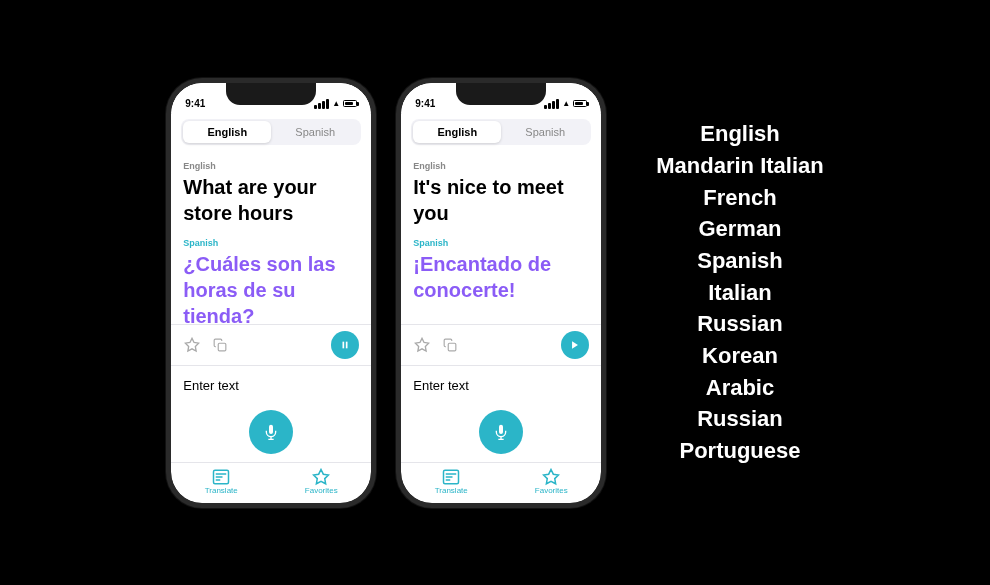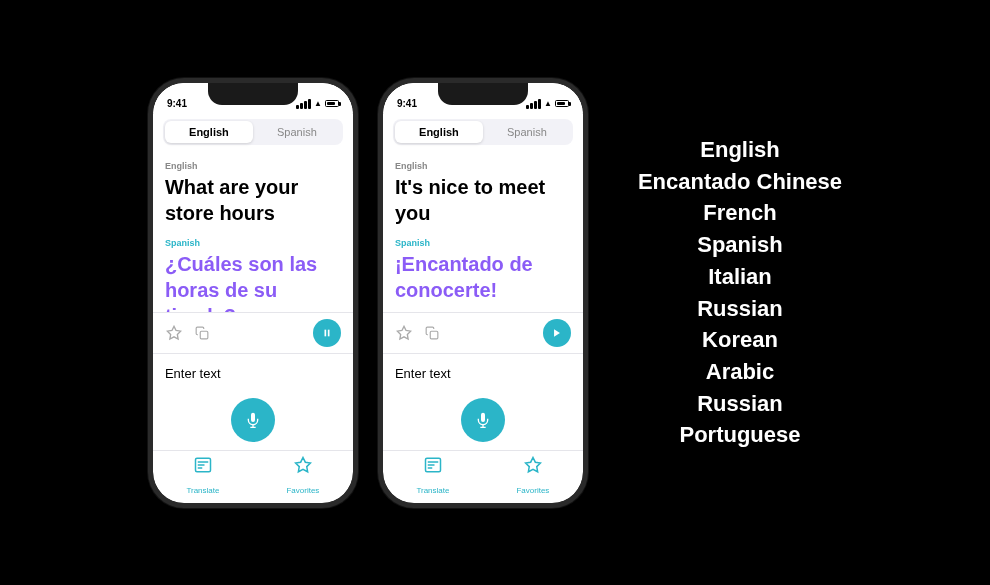--- a/index.html
+++ b/index.html
@@ -282,21 +282,21 @@
       border-top: 1px solid #e5e5ea;
       flex-shrink: 0;
       padding: 5px 0 8px;
     }
 
     .nav-item {
       flex: 1;
       display: flex;
       flex-direction: column;
       align-items: center;
-      gap: 12px;
+      gap: 0;
     }
 
     .nav-icon {
       font-size: 16px;
       color: #2bb5c8;
     }
 
     .nav-label {
       font-size: 8px;
       color: #2bb5c8;
@@ -509,22 +509,23 @@
             </svg>
           </div>
           <span class="nav-label">Favorites</span>
         </div>
       </div>
     </div>
   </div>
 
   <div class="language-list">
     <span class="lang-list-item">English</span>
-    <span class="lang-list-item">Encantado Chinese</span>
+    <span class="lang-list-item">Mandarin Italian</span>
     <span class="lang-list-item">French</span>
+    <span class="lang-list-item">German</span>
     <span class="lang-list-item">Spanish</span>
     <span class="lang-list-item">Italian</span>
     <span class="lang-list-item">Russian</span>
     <span class="lang-list-item">Korean</span>
     <span class="lang-list-item">Arabic</span>
     <span class="lang-list-item">Russian</span>
     <span class="lang-list-item">Portuguese</span>
   </div>
 
 </div>

